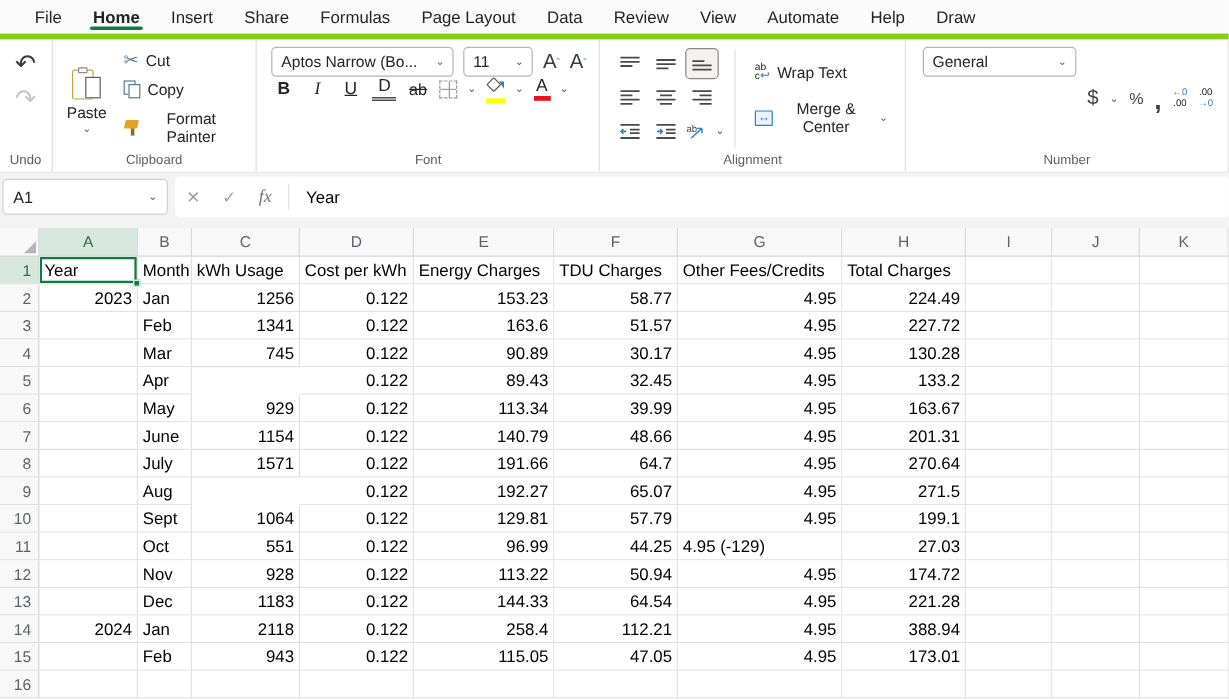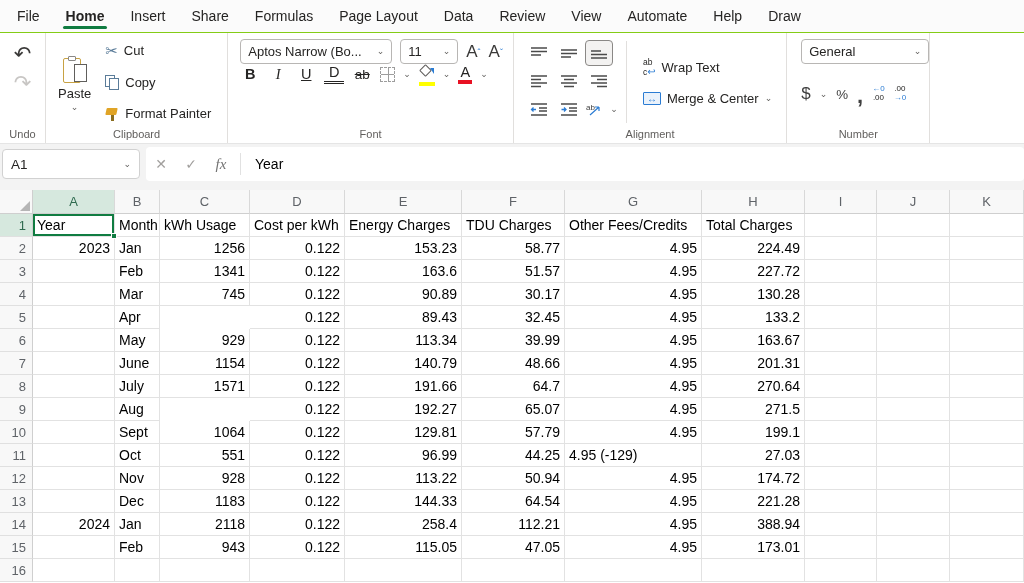--- a/index.html
+++ b/index.html
@@ -2,21 +2,21 @@
 <html><head>
 <meta charset="utf-8">
 <style>
   * { margin:0; padding:0; box-sizing:border-box; }
   html,body { width:1024px; height:583px; overflow:hidden; background:#fff;
     font-family:"Liberation Sans", sans-serif; }
   .app { width:1024px; height:583px; position:relative; background:#fff; }
 
   
   .menubar { height:33px; background:#fbfbfb; display:flex; align-items:stretch;
-    padding-left:4px; border-bottom:1px solid #84cc16; }
+    padding-left:16px; border-bottom:5px solid #84cc16; }
   .mtab { position:relative; display:flex; align-items:center; padding:0 13px;
     font-size:14px; color:#252423; cursor:pointer; background:none; border:none;
     font-family:inherit; }
   .mtab.active { font-weight:bold; }
   .mtab.active::after { content:""; position:absolute; left:10px; right:10px;
     bottom:3px; height:3px; border-radius:2px; background:var(--green); }
 
   
   :root { --green:#107C41; --tint:#D6E8DE; --gline:#E2E2E2; --hdrbg:#F8F8F8;
     --hdrtxt:#5F6368; --label:#605E5C; --blue:#2B7CD3; --ink:#404040; }
@@ -96,21 +96,21 @@
   .al-wide { display:flex; align-items:center; gap:2px; }
   .vdiv { width:1px; background:#e1dfdd; margin:2px 2px; }
   .wm-col { display:flex; flex-direction:column; justify-content:center; gap:10px; }
   .wrap-ico { font-size:8.5px; line-height:1; color:#252423; text-align:left; }
   .wrap-ico .ret { color:var(--blue); font-size:10px; }
   .merge-ico { width:18px; height:13px; border:1.3px solid var(--blue); display:flex;
     align-items:center; justify-content:center; color:var(--blue); font-size:10px;
     background:#eaf2fb; border-radius:1px; }
 
   
-  .g-num { display:flex; flex-direction:column; gap:20px; padding-left:14px; padding-right:0; }
+  .g-num { display:flex; flex-direction:row; gap:9px; padding-left:14px; padding-right:12px; }
   .numfmt { width:128px; }
   .nrow { display:flex; align-items:center; gap:9px; font-size:16px; color:#252423; }
   .dollar { font-size:17px; }
   .comma { font-size:22px; font-weight:bold; line-height:0.5; padding-top:2px;}
   .dec { display:flex; flex-direction:column; font-size:8px; line-height:1.1;
     color:#252423; text-align:center; }
   .dec .bluearr { color:var(--blue); }
 
   
   .fbar { height:46px; background:#f3f3f3; display:flex; align-items:center;

